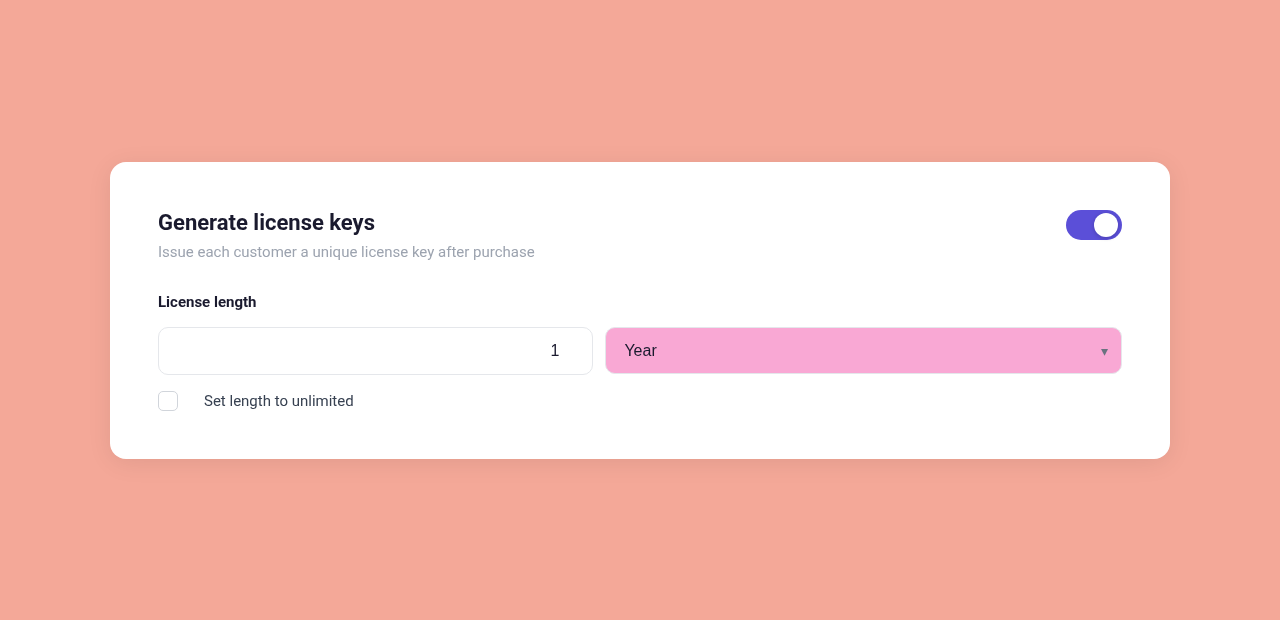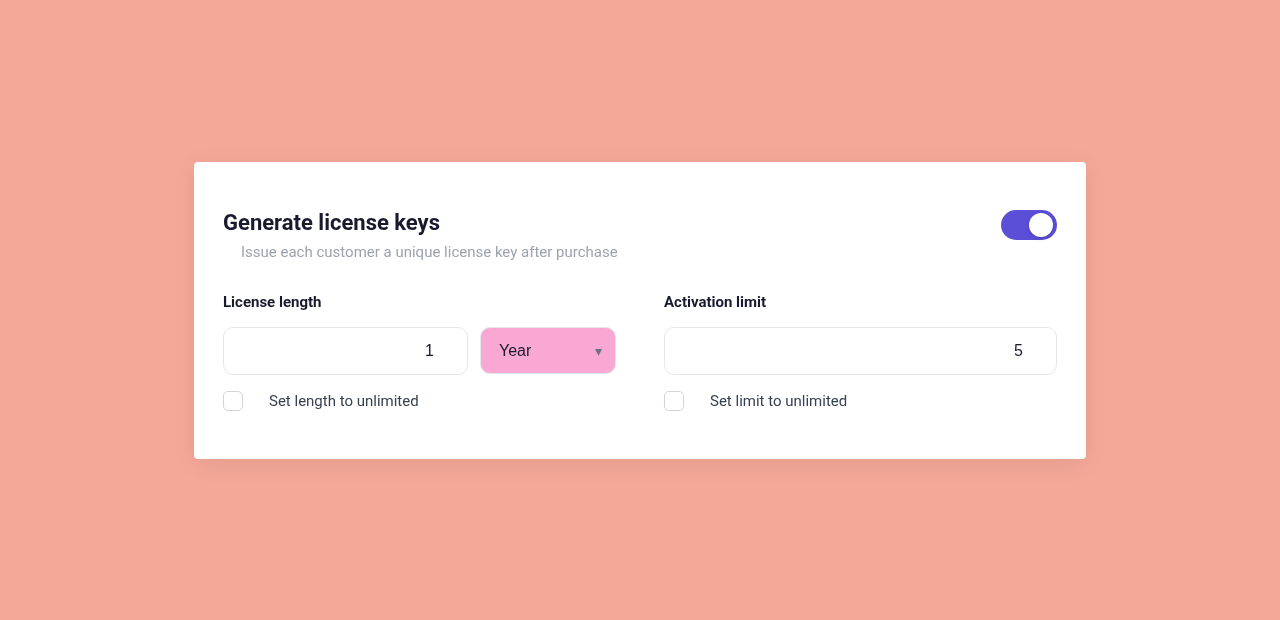--- a/index.html
+++ b/index.html
@@ -13,23 +13,23 @@
       height: 620px;
       background-color: #f4a898;
       display: flex;
       align-items: center;
       justify-content: center;
       font-family: -apple-system, BlinkMacSystemFont, 'Segoe UI', Roboto, sans-serif;
     }
 
     .card {
       background: #ffffff;
-      border-radius: 4px;
-      padding: 48px 29px;
-      width: 892px;
+      border-radius: 16px;
+      padding: 48px 48px;
+      width: 1060px;
       box-shadow: 0 4px 24px rgba(0,0,0,0.08);
     }
 
     .card-header {
       display: flex;
       align-items: flex-start;
       justify-content: space-between;
       margin-bottom: 32px;
     }
 
@@ -42,21 +42,20 @@
     .title {
       font-size: 22px;
       font-weight: 700;
       color: #1a1a2e;
     }
 
     .subtitle {
       font-size: 15px;
       color: #9ca3af;
       font-weight: 400;
-      margin-left: 18px;
     }
 
     
     .toggle-wrapper {
       display: flex;
       align-items: center;
     }
 
     .toggle {
       position: relative;
@@ -226,22 +225,14 @@
           </select>
           <span class="select-chevron">▾</span>
         </div>
       </div>
       <label class="checkbox-row">
         <div class="custom-checkbox"></div>
         <span class="checkbox-label">Set length to unlimited</span>
       </label>
     </div>
 
-    <div class="field-group">
-      <label class="field-label">Activation limit</label>
-      <input type="number" class="full-input" value="5" style="">
-      <label class="checkbox-row">
-        <div class="custom-checkbox"></div>
-        <span class="checkbox-label">Set limit to unlimited</span>
-      </label>
-    </div>
   </div>
 </div>
 
 </body></html>

